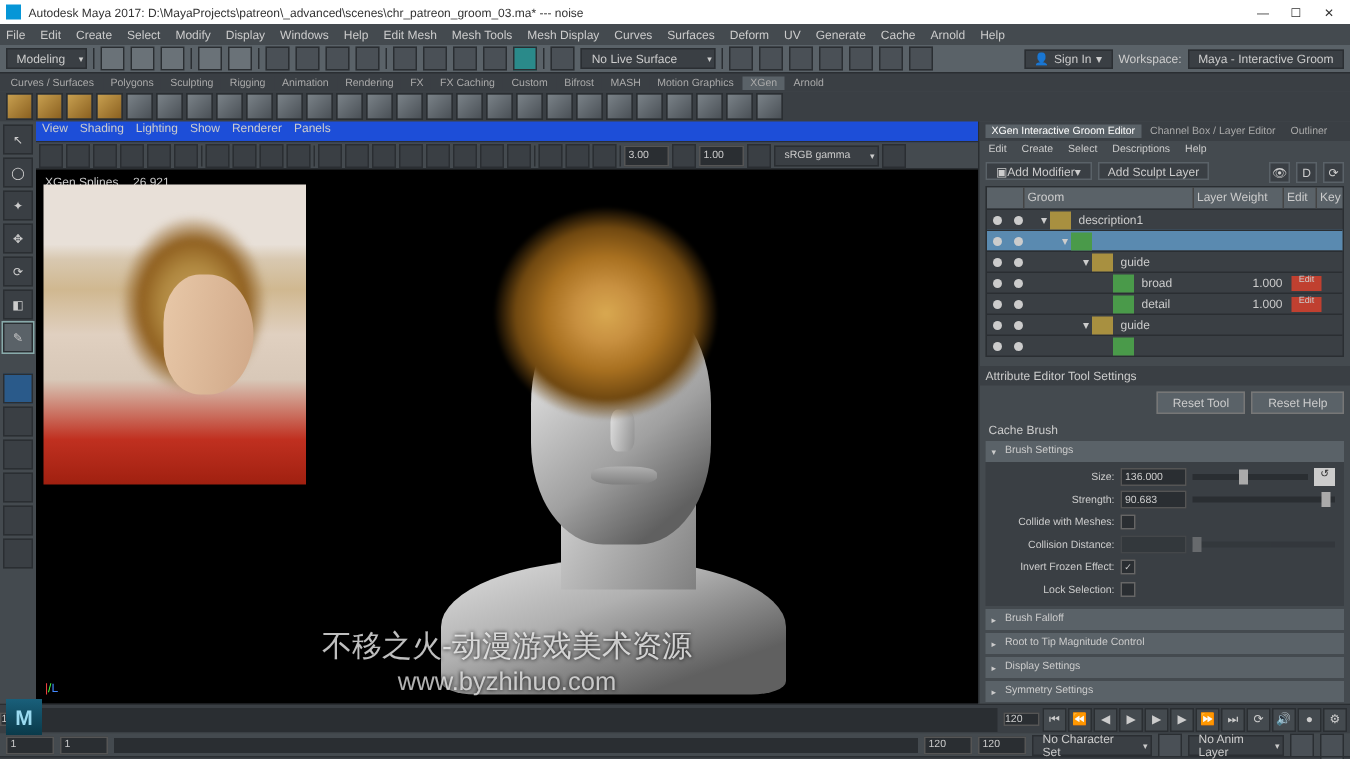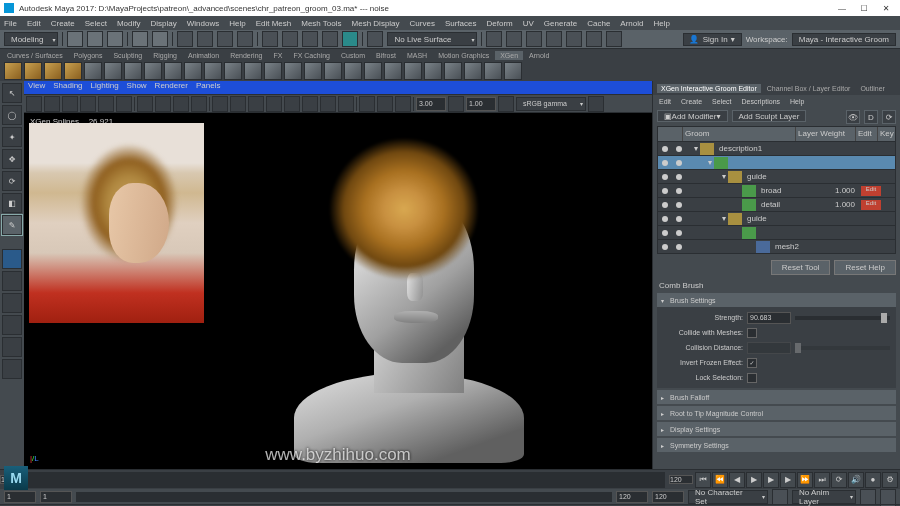--- a/index.html
+++ b/index.html
@@ -306,20 +306,21 @@
         <div class="shoulders3d"></div>
           <div class="neck3d"></div>
           <div class="face3d"></div>
         <div class="eye" style="top:115px;left:100px"></div>
           <div class="eye" style="top:115px;left:150px"></div>
         <div class="nose"></div>
           <div class="lips"></div>
           <div class="hair3d"></div>
       </div>
       <div class="axis"><span style="color:#f44">|</span><span style="color:#4f4">/</span><span style="color:#48f">L</span></div>
+      <div class="watermark">不移之火-动漫游戏美术资源</div>
       <div class="watermark2">www.byzhihuo.com</div>
     </div>
   </div>
 
   <div class="rpanel">
     <div class="rtabs">
       <span class="active">XGen Interactive Groom Editor</span>
       <span>Channel Box / Layer Editor</span>
       <span>Outliner</span>
     </div>
@@ -420,43 +421,44 @@
             <span class="dot"></span>
             <span class="dot"></span>
             <span style="width:48px"></span>
             <span class="expand"></span>
             <span class="licon green"></span>
             <span class="lname"></span>
             <span class="wt"></span>
             <span class="ebtn"></span>
             <span style="width:14px"></span>
           </div>
-          <div class="lrow">
-            <span class="dot"></span>
-            <span class="dot"></span>
-            <span style="width:62px"></span>
-            <span class="expand"></span>
-            <span class="licon blue"></span>
-            <span class="lname">mesh2</span>
-            <span class="wt"></span>
-            <span class="ebtn"></span>
-            <span style="width:14px"></span>
-          </div>
-        </div>
-    </div>
-
+        </div>
+    </div>
+
+    <div class="rtabs2">
+      <span>Attribute Editor</span>
+      <span class="active">Tool Settings</span>
+    </div>
     <div class="actionrow">
       <div class="abtn">Reset Tool</div>
       <div class="abtn">Reset Help</div>
     </div>
-    <div class="title2">Comb Brush</div>
+    <div class="title2">Cache Brush</div>
 
     <div class="section">
       <div class="section-hdr open">Brush Settings</div>
       <div class="section-body">
+        <div class="frow">
+          <span class="flabel">Size:</span>
+          <input type="text" value="136.000" style="">
+          <div class="slider">
+              <div class="thumb" style="left: 40%;"></div>
+            </div>
+          <div class="nbtn">↺</div>
+        </div>
         <div class="frow">
           <span class="flabel">Strength:</span>
           <input type="text" value="90.683" style="">
           <div class="slider">
               <div class="thumb" style="left:90%"></div>
             </div>
         </div>
         <div class="frow">
           <span class="flabel">Collide with Meshes:</span>
           <div class="chk"></div>

